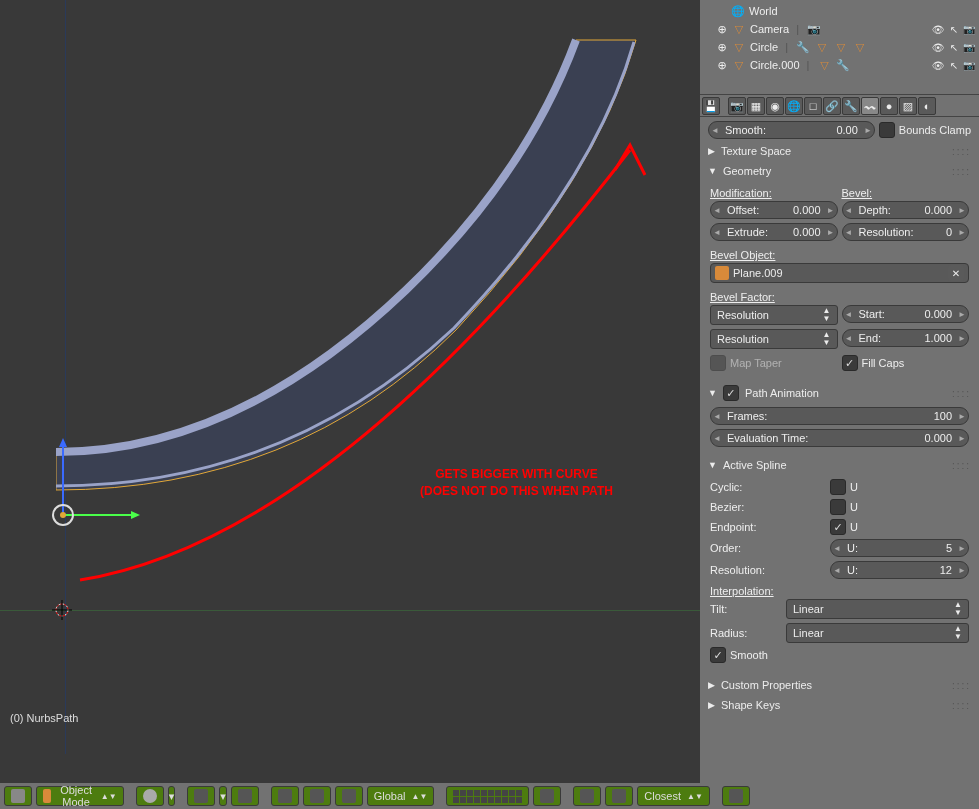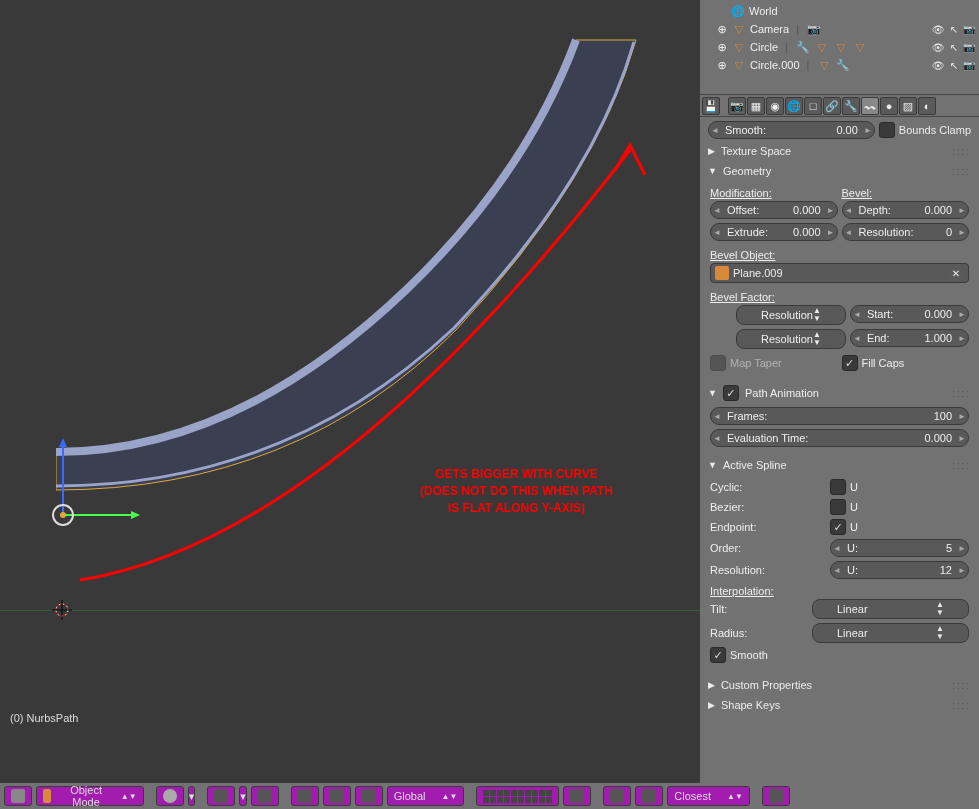--- a/index.html
+++ b/index.html
@@ -6,21 +6,21 @@
   body { background: #393939; color: #ececec; font-size: 11px; width: 979px; height: 809px; overflow: hidden; display: flex; }
   .viewport { flex: 1; background: #393939; position: relative; }
   .viewport-canvas { width: 100%; height: 754px; position: relative; overflow: hidden; }
   .axis-x { position: absolute; left: 0; width: 100%; height: 1px; background: #3a5a3a; }
   .axis-y { position: absolute; top: 0; height: 100%; width: 1px; background: #2a3a5a; }
   .cursor { position: absolute; width: 20px; height: 20px; transform: translate(-50%, -50%); }
   .curve-shape { position: absolute; left: 56px; top: 30px; pointer-events: none; }
   .selection-label { position: absolute; left: 10px; bottom: 30px; color: #ddd; font-size: 11px; }
   .annotation { position: absolute; color: #ff0000; font-weight: bold; font-size: 12px; text-align: center; line-height: 1.4; }
   .header-toolbar { position: absolute; bottom: 0; left: 0; right: 0; height: 26px; background: #727272; display: flex; align-items: center; padding: 0 4px; gap: 4px; }
-  .header-toolbar button, .mode-select { height: 20px; background: #a21caf; border: 1px solid #3a3a3a; color: #ddd; font-size: 11px; padding: 0 6px; display: inline-flex; align-items: center; gap: 16px; border-radius: 3px; cursor: pointer; }
+  .header-toolbar button, .mode-select { height: 20px; background: #4d7c0f; border: 1px solid #3a3a3a; color: #ddd; font-size: 11px; padding: 0 6px; display: inline-flex; align-items: center; gap: 6px; border-radius: 3px; cursor: pointer; }
   .mode-select { background: #4a4a4a; }
   .icon-cube { width: 14px; height: 14px; background: #d88a3a; border-radius: 2px; }
   .icon-small { width: 14px; height: 14px; background: #555; display: inline-block; border-radius: 2px; }
   .sep { width: 1px; height: 16px; background: #3a3a3a; margin: 0 2px; }
 
   .right-panel { width: 279px; background: #727272; height: 809px; display: flex; flex-direction: column; }
   .outliner { height: 95px; overflow: hidden; border-bottom: 1px solid #444; padding: 2px; }
   .outliner-row { display: flex; align-items: center; height: 18px; padding-left: 2px; gap: 3px; font-size: 11px; color: #eee; }
   .outliner-icons { margin-left: auto; display: flex; gap: 2px; align-items: center; }
   .outliner-icon { width: 14px; height: 14px; display: inline-flex; align-items: center; justify-content: center; font-size: 10px; }
@@ -44,21 +44,21 @@
   .panel-header { height: 20px; background: #727272; display: flex; align-items: center; padding: 0 4px; gap: 6px; cursor: pointer; }
   .panel-header .tri { font-size: 9px; }
   .panel-header .grip { margin-left: auto; font-size: 10px; color: #555; letter-spacing: 2px; }
   .panel-body { padding: 4px 6px 8px 6px; background: #727272; }
   .panel-body .row { display: flex; align-items: center; gap: 4px; margin-bottom: 4px; }
   .panel-body .row label { flex: 0 0 auto; color: #eee; font-size: 11px; }
   .panel-body .split-row { display: flex; gap: 4px; }
   .panel-body .split-col { flex: 1; }
   .obj-field { height: 20px; background: #595959; border: 1px solid #3a3a3a; border-radius: 4px; display: flex; align-items: center; padding: 0 4px; gap: 4px; flex: 1; cursor: pointer; }
   .obj-field .cube-icn { width: 14px; height: 14px; background: #d88a3a; border-radius: 2px; }
-  .dropdown { height: 20px; background: #595959; border: 1px solid #3a3a3a; border-radius: 8px; display: flex; align-items: center; padding: 0 24px; flex: 1; cursor: pointer; justify-content: space-between; margin-left: 26px; }
+  .dropdown { height: 20px; background: #595959; border: 1px solid #3a3a3a; border-radius: 3px; display: flex; align-items: center; padding: 0 6px; flex: 1; cursor: pointer; justify-content: space-between; }
   .dropdown .dd-arrows { font-size: 8px; line-height: 1; display: flex; flex-direction: column; }
   .subhdr { color: #eee; font-size: 11px; padding: 2px 0; text-decoration: underline; }
   .x-btn { width: 16px; height: 16px; background: #5a5a5a; border-radius: 3px; display: inline-flex; align-items: center; justify-content: center; font-size: 10px; cursor: pointer; }
 </style>
 </head>
 <body>
 
 <div class="viewport">
   <div class="viewport-canvas">
     <div class="axis-x" style="top:610px"></div>
@@ -72,21 +72,20 @@
     </svg>
 
     <svg style="position:absolute;left:70px;top:140px;pointer-events:none" width="600" height="460">
       <path d="M 10 440 Q 260 400 560 10" fill="none" stroke="#ff0000" stroke-width="3"></path>
       <path d="M 545 30 L 560 5 L 575 35" fill="none" stroke="#ff0000" stroke-width="3"></path>
     </svg>
 
     <div class="annotation" style="left:420px;top:466px;">
       <div>GETS BIGGER WITH CURVE</div>
       <div>(DOES NOT DO THIS WHEN PATH</div>
-      <div>IS FLAT ALONG Y-AXIS)</div>
     </div>
 
     <svg class="cursor" style="left:62px;top:610px" viewBox="0 0 20 20">
       <circle cx="10" cy="10" r="6" fill="none" stroke="#fff" stroke-width="1" stroke-dasharray="2 2"></circle>
       <circle cx="10" cy="10" r="6" fill="none" stroke="#f00" stroke-width="1" stroke-dasharray="2 2" stroke-dashoffset="2"></circle>
       <line x1="10" y1="0" x2="10" y2="20" stroke="#000"></line>
         <line x1="0" y1="10" x2="20" y2="10" stroke="#000"></line>
     </svg>
 
     <svg style="position:absolute;left:45px;top:433px" width="100" height="100">

